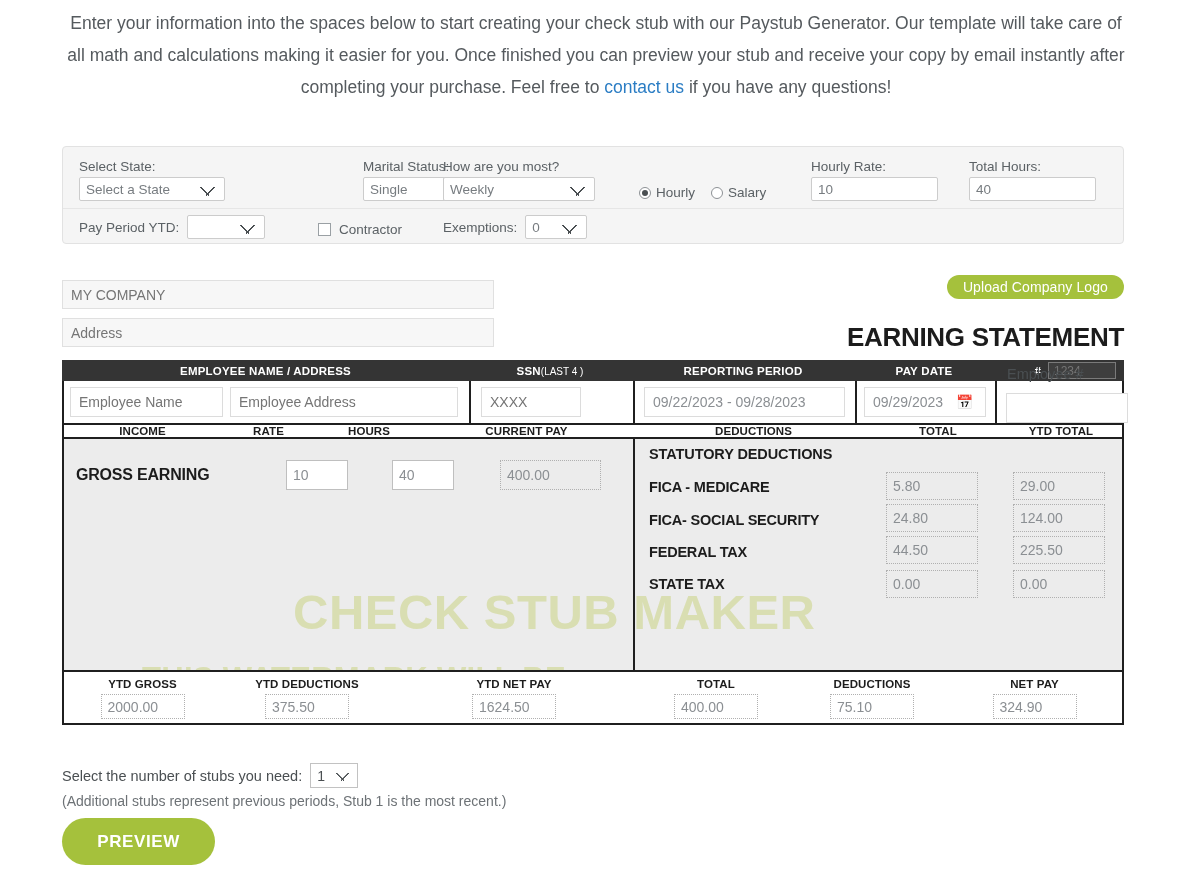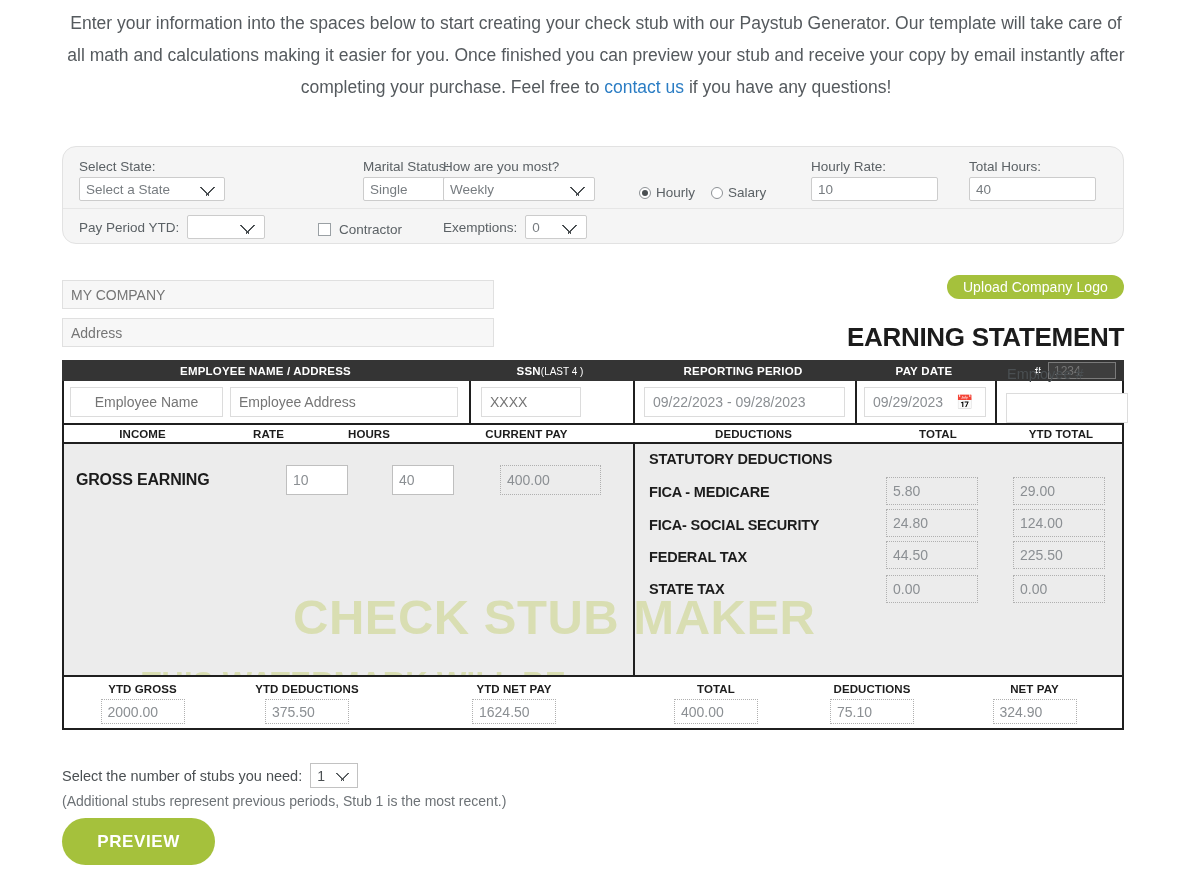--- a/index.html
+++ b/index.html
@@ -24,21 +24,21 @@
     padding-top: 7px;
   }
   .intro a { color: #2b7dc4; text-decoration: none; }
 
   
   .opts {
     position: absolute;
     left: 62px; top: 146px; width: 1062px; height: 98px;
     background: #f5f5f5;
     border: 1px solid #e2e2e2;
-    border-radius: 14px;
+    border-radius: 4px;
   }
   .opts-row1 { position: absolute; left:0; top:0; width:100%; height:62px; border-bottom:1px solid #e6e6e6; }
   .opts-row2 { position: absolute; left:0; top:62px; width:100%; height:35px; }
 
   .fld { position: absolute; }
   .lbl {
     font-size: 13.5px; color: #5b6165; display:block;
     margin-bottom: 3px; white-space: nowrap;
   }
   select.ctl, input.ctl {
@@ -131,21 +131,21 @@
   .cellgrp { display:flex; align-items:center; height:100%; }
   .vdiv { width:2px; background:#1f1f1f; height:100%; }
   .tin {
     font-family:"Liberation Sans", sans-serif;
     font-size:14px; color:#8b8f93;
     border:1px solid #dcdcdc; background:#ffffff;
     height:30px; padding:0 8px; outline:none;
   }
 
   .colhdr {
-    display:flex; align-items:center; height:19px;
+    display:flex; align-items:center; height:14px;
     background:#ffffff;
     border-left:2px solid #1f1f1f; border-right:2px solid #1f1f1f;
     border-bottom:2px solid #1f1f1f;
     font-size:11.5px; font-weight:bold; color:#1c1c1c; letter-spacing:0.1px;
   }
   .colhdr .seg { text-align:center; }
 
   .body {
     position:relative; display:flex;
     border-left:2px solid #1f1f1f; border-right:2px solid #1f1f1f;
@@ -332,21 +332,21 @@
       <div class="seg" style="width:222px;">REPORTING PERIOD</div>
       <div class="seg" style="width:140px;">PAY DATE</div>
       <div class="seg" style="width:125px; display:flex; align-items:center; justify-content:flex-end; gap:7px; padding-right:3px;">
         <span>#</span>
         <input class="num-input" placeholder="1234" style="">
       </div>
     </div>
 
     <div class="inputs-row">
       <div class="cellgrp" style="width:405px; padding:0 6px; gap:7px;">
-        <input class="tin" style="width: 153px; text-align: center;" placeholder="Employee Name">
+        <input class="tin" style="width: 153px;" placeholder="Employee Name">
         <input class="tin" style="width: 228px;" placeholder="Employee Address">
       </div>
       <div class="vdiv"></div>
       <div class="cellgrp" style="width:162px; padding-left:10px;">
         <input class="tin" style="width: 100px;" placeholder="XXXX">
       </div>
       <div class="vdiv"></div>
       <div class="cellgrp" style="width:220px; padding-left:9px;">
         <input class="tin" style="width: 201px;" value="09/22/2023 - 09/28/2023">
       </div>

